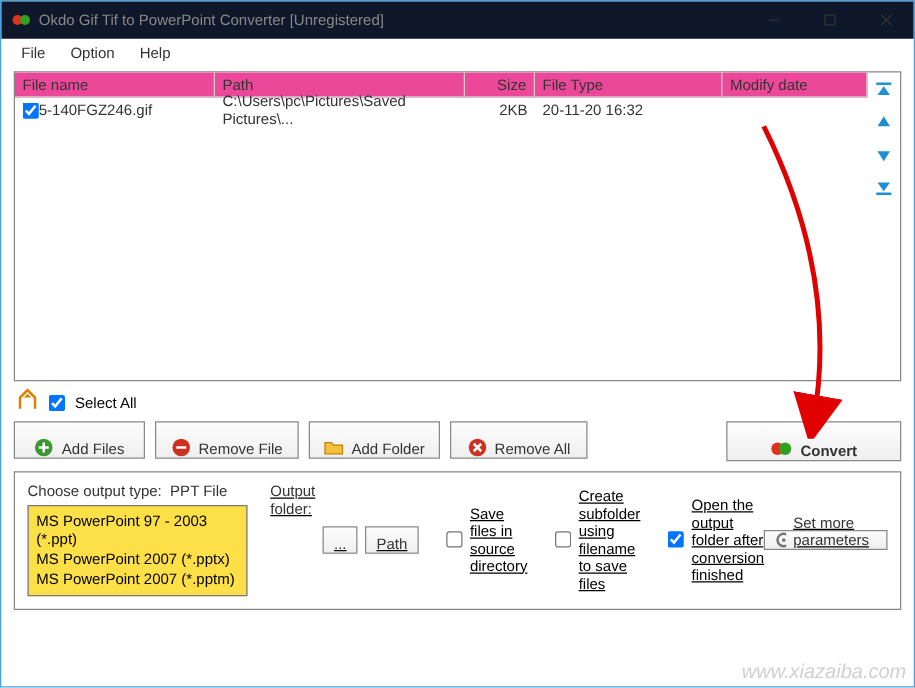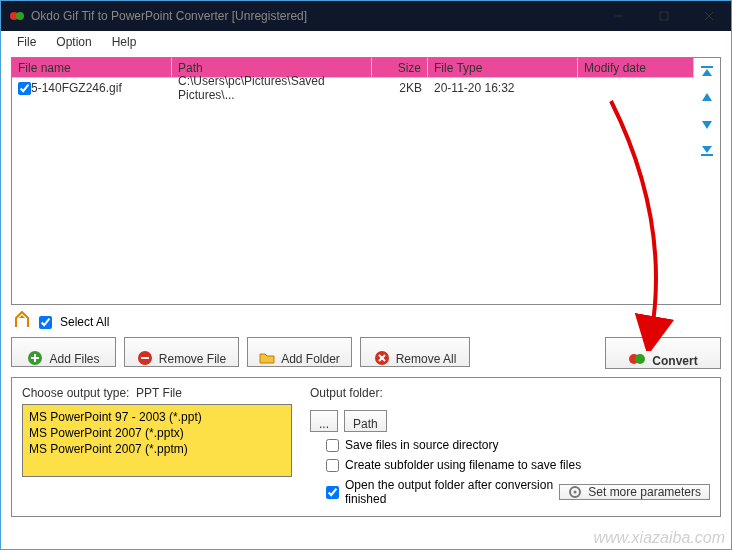--- a/index.html
+++ b/index.html
@@ -26,25 +26,25 @@
 .col-type { width: 150px; }
 .col-date { flex: 1; }
 .sidebtns { width: 26px; display: flex; flex-direction: column; align-items: center; padding-top: 6px; gap: 10px; }
 .arrowbtn { cursor: pointer; }
 .selrow { display: flex; align-items: flex-end; gap: 8px; margin: 6px 2px 8px; }
 .upicon { width: 18px; height: 18px; }
 .btnrow { display: flex; gap: 8px; margin-bottom: 8px; }
 .btn { border: 1px solid #888; background: linear-gradient(#fdfdfd,#efefef); height: 30px; display: flex; align-items: flex-end; justify-content: center; gap: 6px; padding: 0 10px; cursor: pointer; color: #333; }
 .btn.small { height: 22px; padding: 0 8px; }
 .btn.add { width: 105px; }
-.btn.conv { width: 116px; height: 32px; font-weight: bold; }
+.btn.conv { width: 140px; height: 32px; font-weight: bold; }
 .spacer { flex: 1; }
 .bottomframe { border: 1px solid #888; padding: 8px 10px 10px; display: flex; gap: 18px; }
 .leftcol { width: 270px; }
-.rightcol { flex: 1; display: flex; flex-direction: column; gap: 6px; }
+.rightcol { flex: 1; display: flex; flex-direction: row; gap: 6px; text-decoration: underline; }
 .lbl { color: #333; margin-bottom: 4px; }
 .listbox { border: 1px solid #7a7a7a; height: 73px; padding: 4px; background: #fde047; }
 .listbox div { padding: 1px 2px; cursor: pointer; }
 .foldrow { display: flex; gap: 6px; align-items: center; }
 .txtinput { flex: 1; border: 1px solid #7a7a7a; height: 22px; padding: 2px 4px; background: #fff; }
 .chkrow { display: flex; align-items: center; gap: 6px; margin-left: 16px; }
 input[type=checkbox] { width: 13px; height: 13px; }
 .watermark { position: absolute; right: 6px; bottom: 2px; color: #d0d0d0; font-size: 16px; font-style: italic; pointer-events: none; }
 .redarrow { position: absolute; pointer-events: none; }
 </style>

